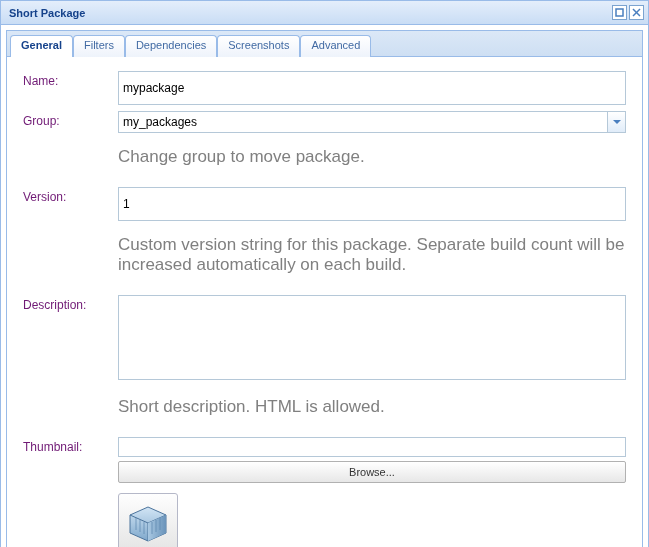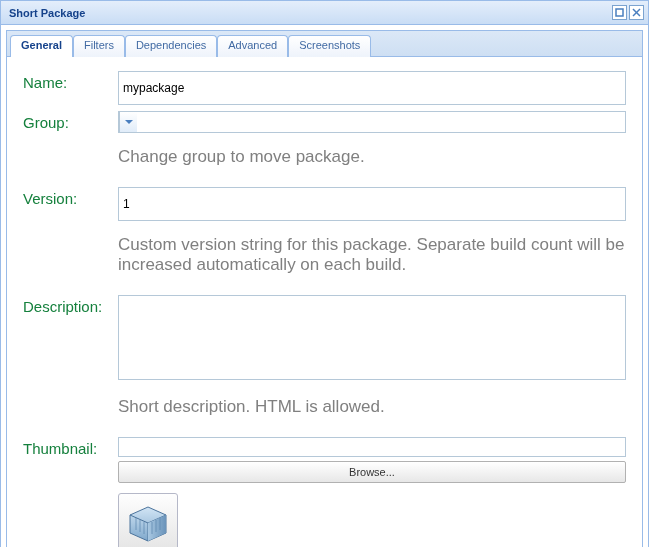--- a/index.html
+++ b/index.html
@@ -9,21 +9,21 @@
 .titlebar .title { color: #15428b; font-weight: bold; font-size: 11px; flex: 1; }
 .titlebar .tools { display: flex; gap: 2px; }
 .tool-btn { width: 15px; height: 15px; border: 1px solid #7ba3d0; background: #fff; display: flex; align-items: center; justify-content: center; cursor: pointer; font-size: 10px; color: #15428b; }
 .tool-btn svg { stroke: #4a7fbf; stroke-width: 1.5; fill: none; }
 .body { padding: 5px; }
 .tabstrip { background: linear-gradient(to bottom, #dbe8f7 0%, #cedff3 100%); border: 1px solid #99bbe8; border-bottom: none; padding-top: 3px; padding-left: 3px; display: flex; gap: 0; height: 26px; }
 .tab { background: linear-gradient(to bottom, #fff 0%, #eef3fb 100%); border: 1px solid #99bbe8; border-bottom: none; border-top-left-radius: 4px; border-top-right-radius: 4px; padding: 3px 10px; font-size: 11px; color: #416aa3; cursor: pointer; position: relative; top: 1px; }
 .tab.active { color: #15428b; font-weight: bold; background: #fff; padding-bottom: 4px; }
 .tabcontent { border: 1px solid #99bbe8; background: #fff; padding: 14px 16px 16px 16px; min-height: 430px; }
 .row { display: flex; margin-bottom: 6px; align-items: flex-start; }
-.row .label { width: 95px; color: #15803d; font-size: 15px; padding-top: 3px; }
+.row .label { width: 95px; color: #701a75; font-size: 12px; padding-top: 3px; }
 .row .field { flex: 1; }
 .row .field input[type=text] { width: 100%; height: 34px; border: 1px solid #b5c8d8; background: #fff; padding: 2px 4px; font-size: 12px; }
 .select { width: 100%; height: 22px; border: 1px solid #b5c8d8; background: #fff; display: flex; align-items: center; }
 .select .val { flex: 1; padding: 0 4px; font-size: 12px; color: #000; }
 .select .arrow { width: 18px; height: 20px; border-left: 1px solid #b5c8d8; background: linear-gradient(to bottom, #fff 0%, #e0ecf9 100%); display: flex; align-items: center; justify-content: center; cursor: pointer; }
 .select .arrow svg { fill: #4a7fbf; }
 .hint { color: #808080; font-size: 17px; margin-top: 14px; margin-bottom: 14px; }
 textarea.desc { width: 100%; height: 85px; border: 1px solid #b5c8d8; background: #fff; padding: 2px 4px; font-size: 12px; resize: none; }
 .thumb-row { display: flex; gap: 4px; flex-direction: column; }
 .thumb-row input { flex: 1; height: 22px; border: 1px solid #b5c8d8; padding: 2px 4px; font-size: 12px; }
@@ -52,37 +52,38 @@
           </svg>
       </div>
     </div>
   </div>
 
   <div class="body">
     <div class="tabstrip">
       <div class="tab active">General</div>
       <div class="tab">Filters</div>
       <div class="tab">Dependencies</div>
+      <div class="tab">Screenshots</div>
       <div class="tab">Advanced</div>
-      <div class="tab">Screenshots</div>
     </div>
 
     <div class="tabcontent">
 
       <div class="row">
         <div class="label">Name:</div>
         <div class="field">
           <input type="text" value="mypackage" style="">
         </div>
       </div>
 
       <div class="row">
         <div class="label">Group:</div>
         <div class="field">
           <div class="select">
+            <span class="val">my_packages</span>
             <span class="arrow">
               <svg width="8" height="5" viewBox="0 0 8 5">
                   <path d="M0 0 L4 4 L8 0 Z"></path>
                 </svg>
             </span>
           </div>
           <div class="hint">Change group to move package.</div>
         </div>
       </div>
 

